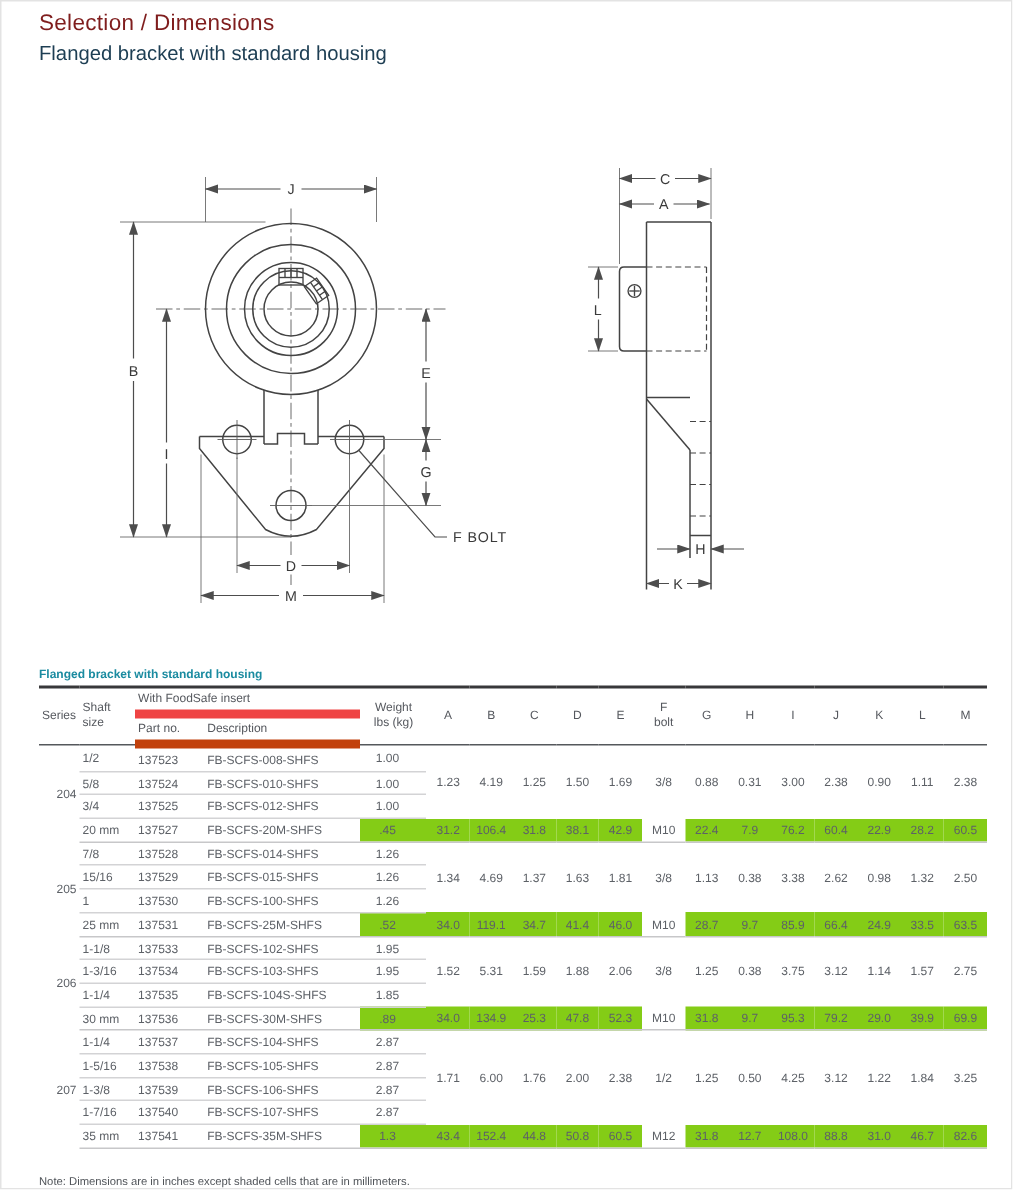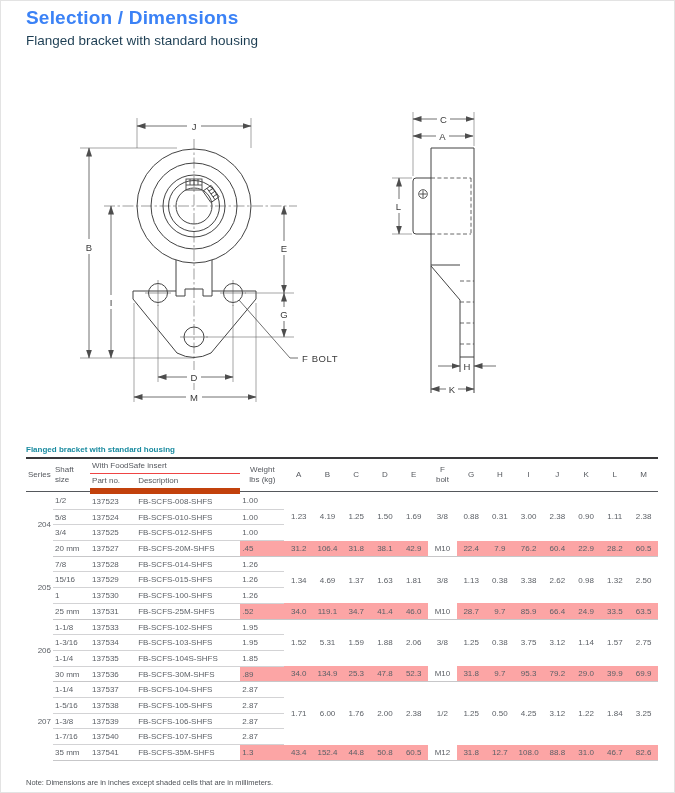--- a/index.html
+++ b/index.html
@@ -1,38 +1,38 @@
 <!DOCTYPE html>
 <html><head>
 <meta charset="utf-8">
 <style>
   html,body{margin:0;padding:0;background:#fff;}
   .page{position:relative;width:675px;height:793px;background:#ffffff;overflow:hidden;
         font-family:"Liberation Sans",sans-serif;border:1px solid #e3e3e3;box-sizing:border-box;}
   .hdr{position:absolute;left:25px;top:6px;}
-  .hdr h1{margin:0;font-size:19px;font-weight:bold;color:#3b82f6;letter-spacing:.2px;}
+  .hdr h1{margin:0;font-size:15px;font-weight:normal;color:#7f1d1d;letter-spacing:.2px;}
   .hdr h2{margin:4px 0 0 0;font-size:13.5px;font-weight:normal;color:#1d3e53;}
   .drawing{position:absolute;left:0;top:90px;width:675px;height:330px;}
   svg text{font-family:"Liberation Sans",sans-serif;font-size:9.5px;fill:#3a3a3a;}
   .tblwrap{position:absolute;left:25px;top:444px;width:632px;}
   .tbl-title{font-size:8px;font-weight:bold;color:#1a8ba0;margin:0 0 3px 0;}
   table{border-collapse:collapse;table-layout:fixed;width:632px;font-size:8px;color:#5d6167;
         border-top:2px solid #38383a;}
   thead th{font-weight:normal;color:#55585e;text-align:left;vertical-align:middle;
            padding:2px 2px;white-space:pre-line;border-bottom:1px solid #55585c;line-height:1.25;}
-  th.grp{vertical-align:bottom;border-bottom:1px solid #ef4444;padding-bottom:2px;}
+  th.grp{vertical-align:bottom;border-bottom:6px solid #ef4444;padding-bottom:2px;}
   th.sub{vertical-align:middle;border-bottom:6px solid #c2410c;}
   th.dimh{text-align:center;}
   th.wth{text-align:center;}
   tbody td{padding:3px 2px 2.5px 2px;line-height:1.15;}
   td.pb{border-bottom:1px solid #d3d3d5;}
   tr.metric td{border-bottom:1px solid #c7c7c9;}
-  td.shade{background:#fca5a5;margin-left:24px;}
+  td.shade{background:#84cc16;margin-left:24px;}
   td.dim{text-align:center;}
-  td.wt{text-align:left;padding-right:10px;}
+  td.wt{text-align:center;padding-right:10px;}
   td.series{vertical-align:middle;color:#5d6167;text-align:right;}
   .note{font-size:7.5px;color:#4f5358;margin-top:17px;}
 </style>
 </head>
 <body>
 
 <div class="page">
 
   <div class="hdr">
     <h1>Selection / Dimensions</h1>

